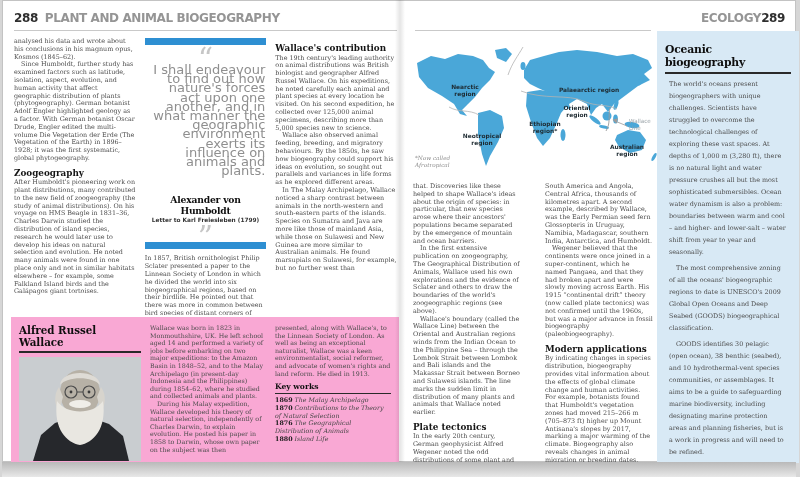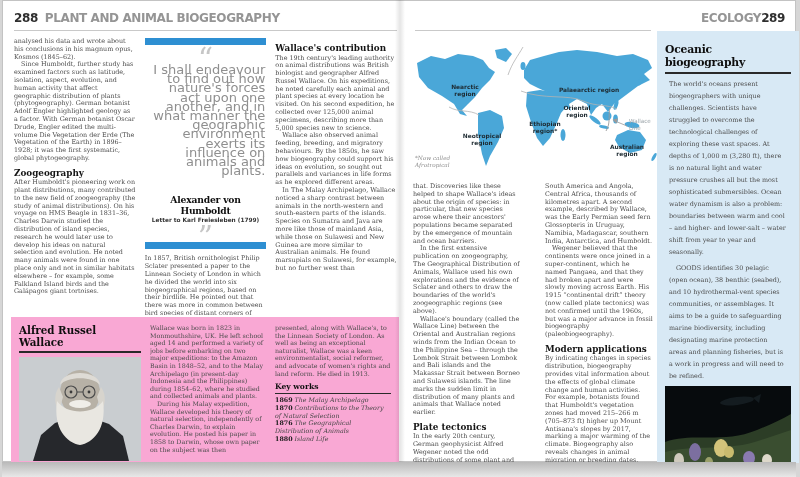--- a/index.html
+++ b/index.html
@@ -217,20 +217,21 @@
         <p class="body">South America and Angola, Central Africa, thousands of kilometres apart. A second example, described by Wallace, was the Early Permian seed fern Glossopteris in Uruguay, Namibia, Madagascar, southern India, Antarctica, and Humboldt.</p>
         <p class="body">Wegener believed that the continents were once joined in a super-continent, which he named Pangaea, and that they had broken apart and were slowly moving across Earth. His 1915 “continental drift” theory (now called plate tectonics) was not confirmed until the 1960s, but was a major advance in fossil biogeography (paleobiogeography).</p>
         <h3 class="subhead">Modern applications</h3>
         <p class="body">By indicating changes in species distribution, biogeography provides vital information about the effects of global climate change and human activities. For example, botanists found that Humboldt's vegetation zones had moved 215–266 m (705–873 ft) higher up Mount Antisana's slopes by 2017, marking a major warming of the climate. Biogeography also reveals changes in animal migration or breeding dates. Such knowledge helps with species conservation measures. ■</p>
       </div>
     </div>
 
     <div class="sidebar">
       <h2 class="sb-title">Oceanic biogeography</h2>
       <p class="sb-para">The world's oceans present biogeographers with unique challenges. Scientists have struggled to overcome the technological challenges of exploring these vast spaces. At depths of 1,000 m (3,280 ft), there is no natural light and water pressure crushes all but the most sophisticated submersibles. Ocean water dynamism is also a problem: boundaries between warm and cool – and higher- and lower-salt – water shift from year to year and seasonally.</p>
+      <p class="sb-para">The most comprehensive zoning of all the oceans' biogeographic regions to date is UNESCO's 2009 Global Open Oceans and Deep Seabed (GOODS) biogeographical classification.</p>
       <p class="sb-para">GOODS identifies 30 pelagic (open ocean), 38 benthic (seabed), and 10 hydrothermal-vent species communities, or assemblages. It aims to be a guide to safeguarding marine biodiversity, including designating marine protection areas and planning fisheries, but is a work in progress and will need to be refined.</p>
       <svg width="126" height="90" viewBox="0 0 126 90">
         <rect x="0" y="0" width="126" height="90" fill="#070b0d"></rect>
         <path d="M0,90 L0,56 C28,46 58,58 92,44 C104,39 116,34 126,28 L126,90 Z" fill="#2c3d26"></path>
         <path d="M0,90 L0,66 C30,58 62,66 96,54 L126,44 L126,90 Z" fill="#3a4e30"></path>
         <ellipse cx="72" cy="15" rx="17" ry="4" fill="#141c20" transform="rotate(-7 72 15)"></ellipse>
         <polygon points="88,12 96,8 94,17" fill="#141c20"></polygon>
         <g>
           <ellipse cx="56" cy="62" rx="7" ry="9" fill="#d3c47a"></ellipse>
           <ellipse cx="64" cy="66" rx="5" ry="6" fill="#c9bb6e"></ellipse>

